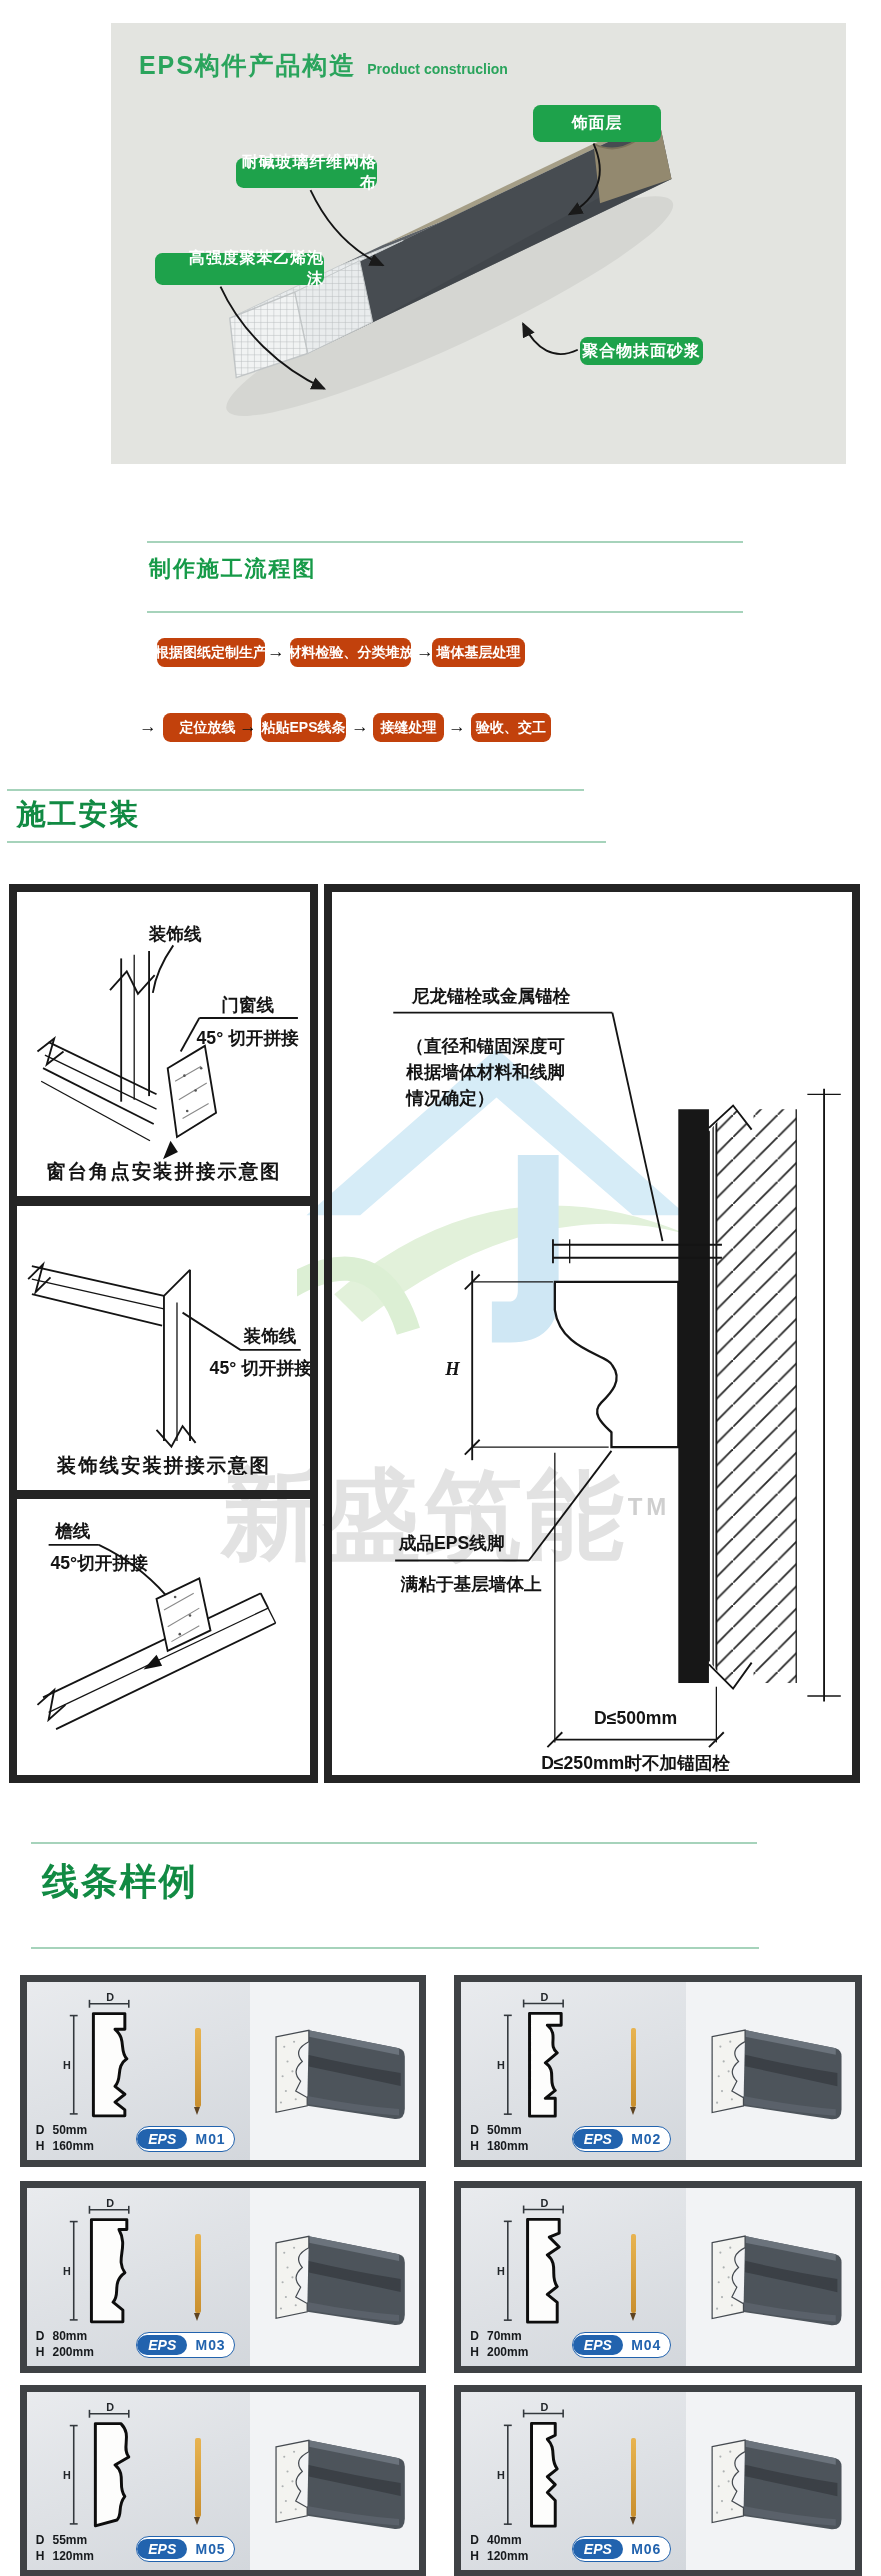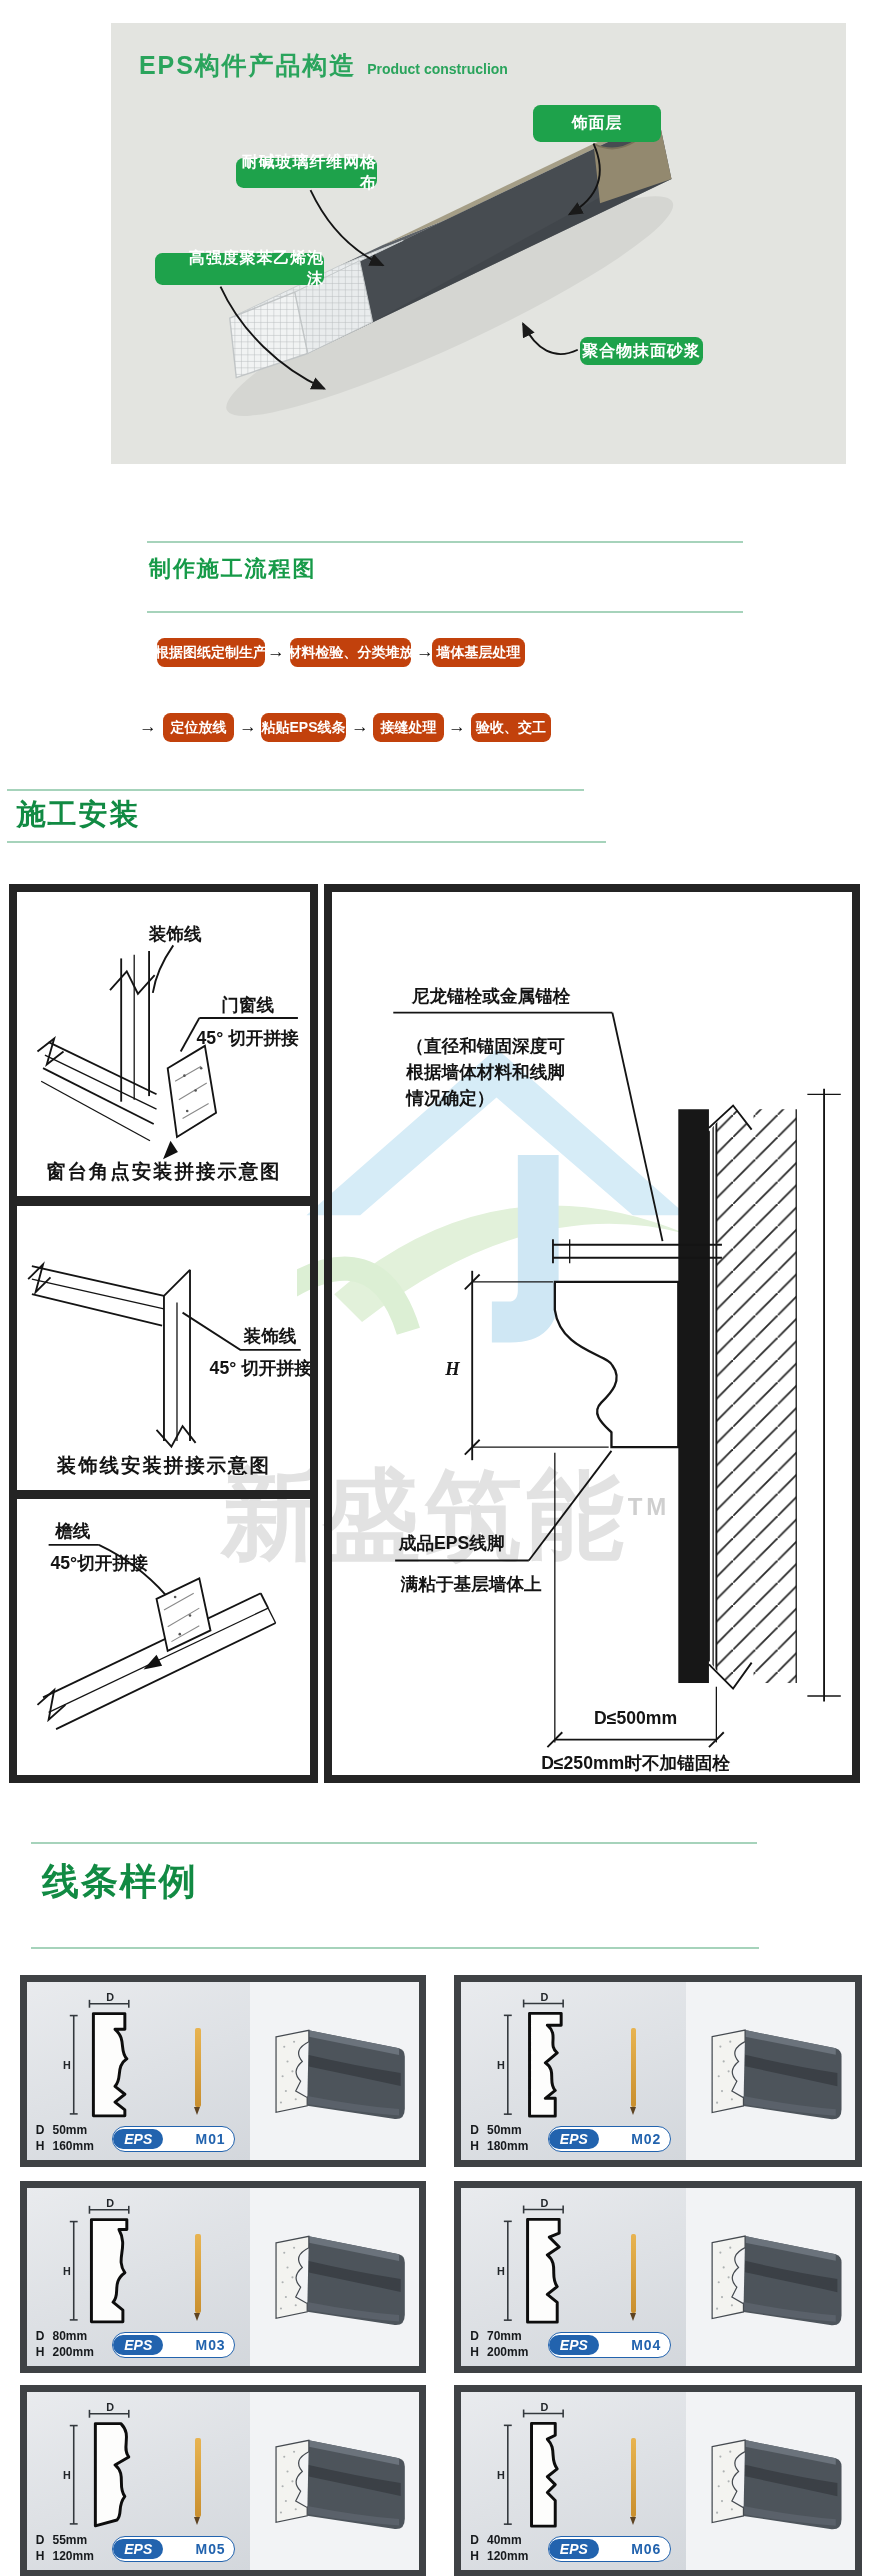--- a/index.html
+++ b/index.html
@@ -44,21 +44,21 @@
   .profile{position:absolute;left:14%;top:4%;width:44%;height:84%;}
   .prof{fill:#fdfdfc;stroke:#0d0d0d;stroke-width:3;stroke-linejoin:round;}
   .dim{stroke:#33383d;stroke-width:1.6;}
   .dimt{font-size:11px;font-weight:bold;fill:#22262a;}
   .pencil{position:absolute;right:22%;top:26%;width:5.6px;height:44%;background:linear-gradient(#e8b451,#c98f2e);border-radius:1.9px;}
   .pencil:after{content:"";position:absolute;left:-0.9px;bottom:-8.4px;border-left:3.7px solid transparent;
      border-right:3.7px solid transparent;border-top:8.4px solid #5d4322;}
   .dims{position:absolute;left:9.3px;bottom:5.6px;font-size:12px;font-weight:bold;color:#16191c;line-height:1.3;}
   .dims span{display:inline-block;width:16.7px;}
   .badge{position:absolute;right:15px;bottom:8.4px;display:flex;align-items:center;border:1.9px solid #2263ae;
-         border-radius:16.7px;background:#fff;overflow:hidden;height:24px;gap:24px;}
+         border-radius:16.7px;background:#fff;overflow:hidden;height:24px;}
   .badge-eps{background:#2263ae;color:#fff;font-weight:bold;font-style:italic;font-size:14px;
          padding:1.9px 11px;border-radius:13px;}
   .badge-model{color:#2263ae;font-weight:bold;font-size:14px;padding:1.9px 8.4px;letter-spacing:0.9px;}
   .mold{width:90%;height:88%;}
 </style>
 </head>
 <body>
 
 <div id="page">
 
@@ -114,21 +114,21 @@
   <div class="sectitle" style="left:149px;top:554px;font-size:22px;">制作施工流程图</div>
   <div class="hline" style="left:147px;top:611px;width:596px;"></div>
 
   <div class="fbox" style="left:157px;top:638px;width:108px;">根据图纸定制生产</div>
   <div class="farrow" style="left:267px;top:641px;">→</div>
   <div class="fbox" style="left:290px;top:638px;width:121px;">材料检验、分类堆放</div>
   <div class="farrow" style="left:416px;top:641px;">→</div>
   <div class="fbox" style="left:432px;top:638px;width:93px;">墙体基层处理</div>
 
   <div class="farrow" style="left:139px;top:716px;">→</div>
-  <div class="fbox" style="left:163px;top:713px;width:71px;">定位放线</div>
+  <div class="fbox" style="left:163px;top:713px;width:89px;">定位放线</div>
   <div class="farrow" style="left:239px;top:716px;">→</div>
   <div class="fbox" style="left:261px;top:713px;width:85px;">粘贴EPS线条</div>
   <div class="farrow" style="left:351px;top:716px;">→</div>
   <div class="fbox" style="left:373px;top:713px;width:71px;">接缝处理</div>
   <div class="farrow" style="left:448px;top:716px;">→</div>
   <div class="fbox" style="left:471px;top:713px;width:80px;">验收、交工</div>
 
   <div class="hline" style="left:7.4px;top:789px;width:577px;"></div>
   <div class="sectitle" style="left:16.7px;top:795px;font-size:29px;color:#118a43;">施工安装</div>
   <div class="hline" style="left:7.4px;top:841px;width:599px;"></div>

